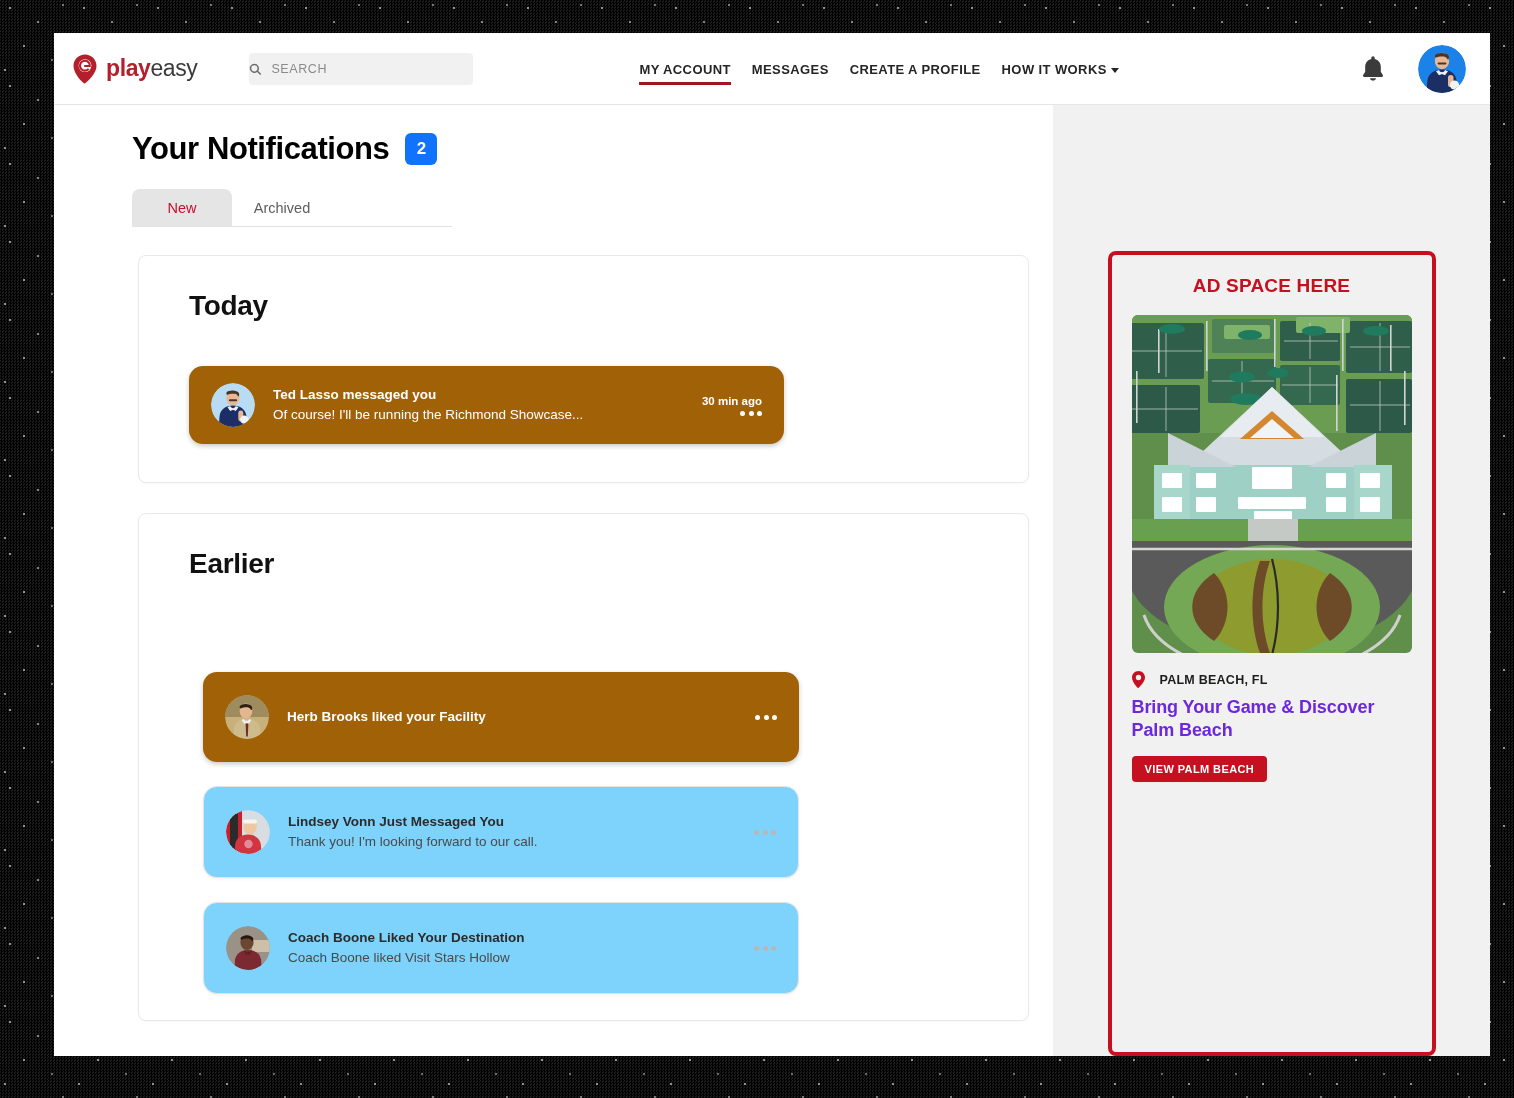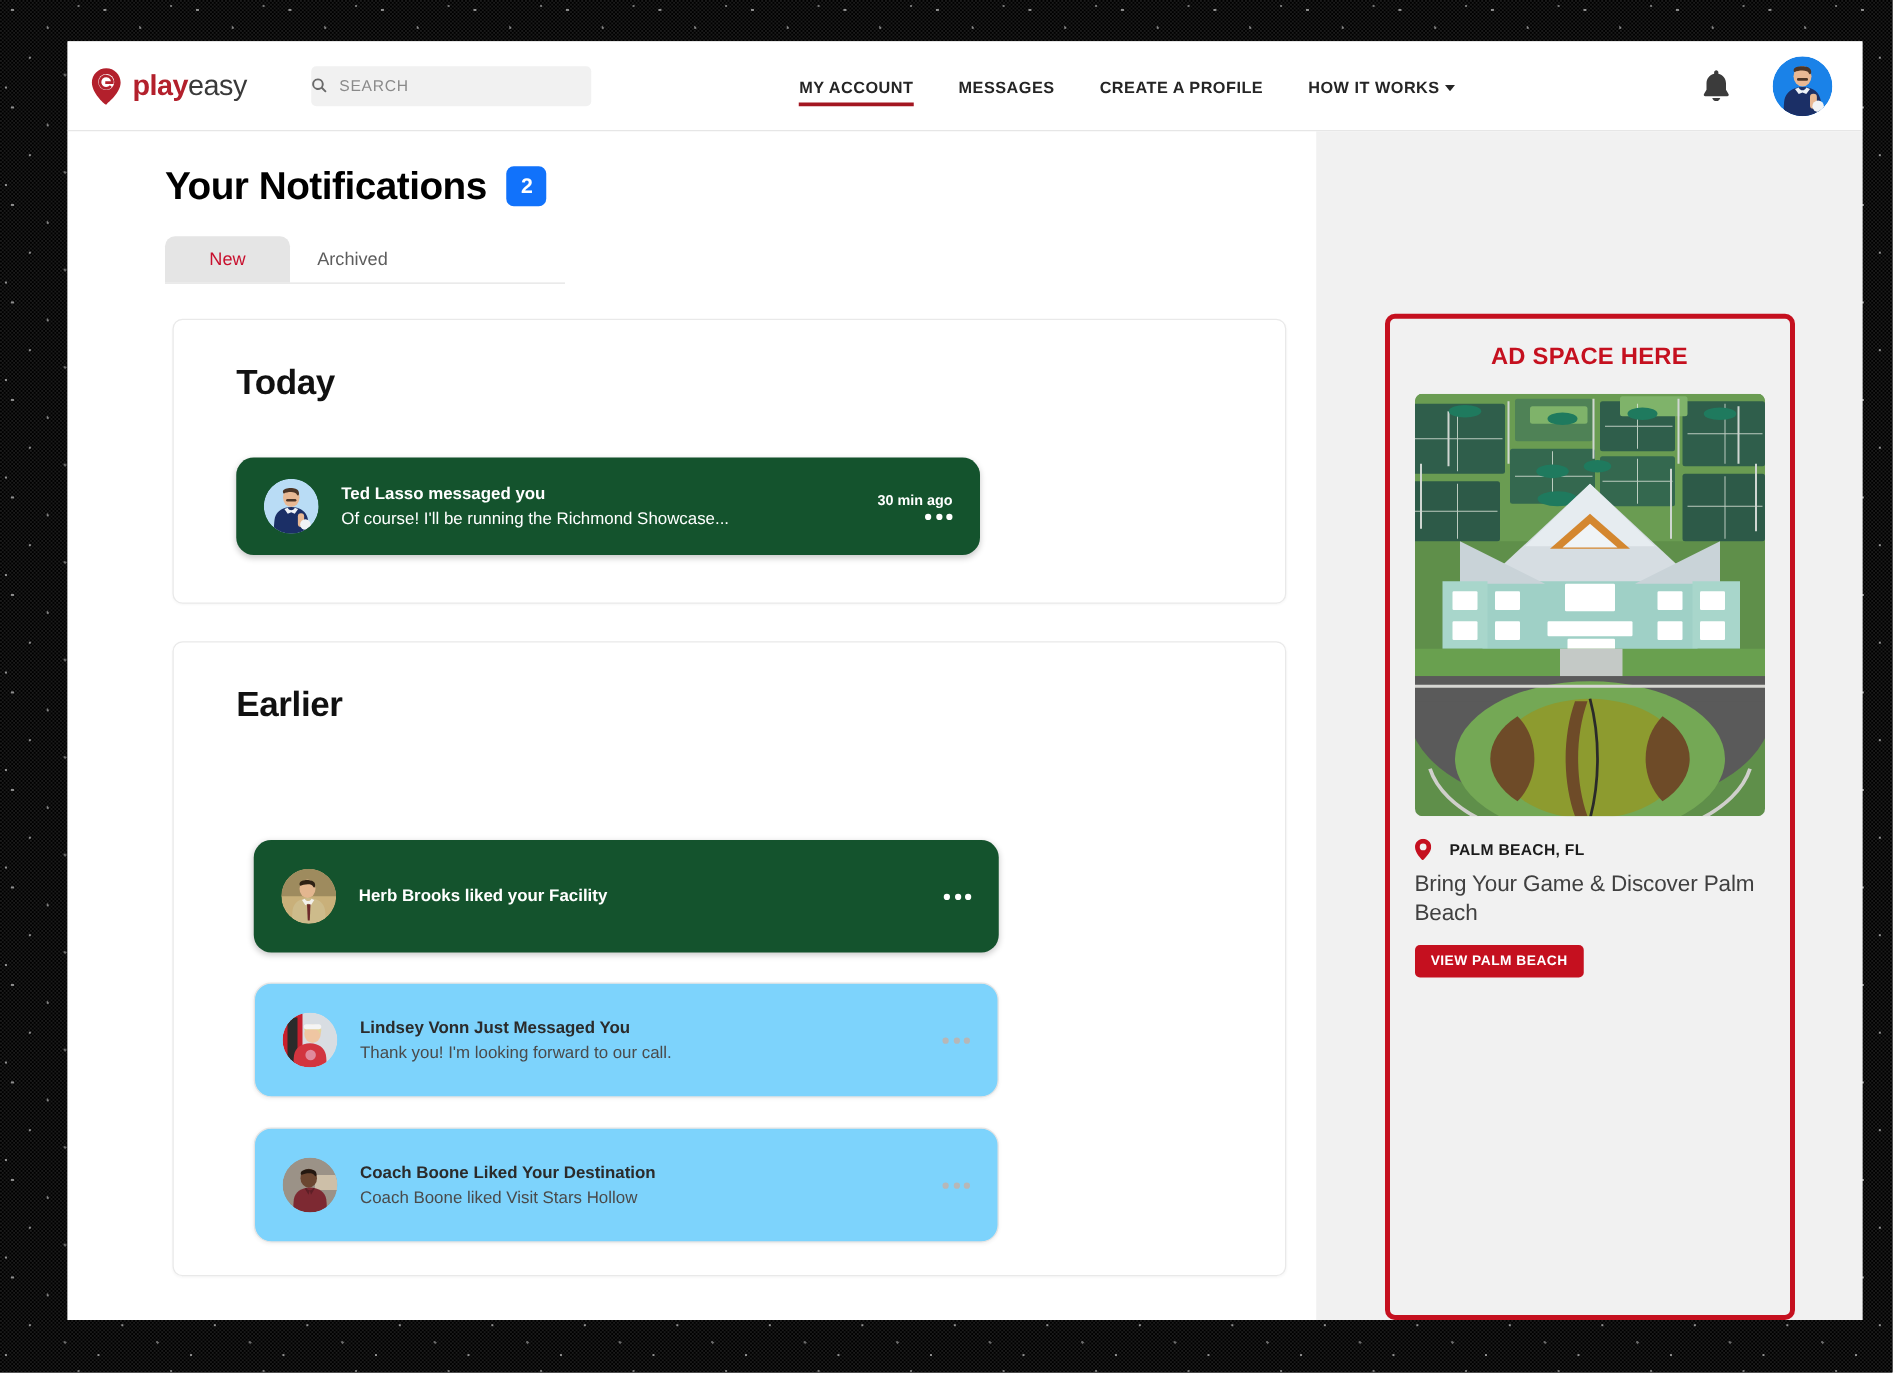--- a/index.html
+++ b/index.html
@@ -101,21 +101,21 @@
     font-size: 12.5px;
     letter-spacing: .6px;
     color: #555;
     width: 100%;
   }
   .search-input::placeholder { color: #8a8a8a; }
 
   .nav {
     display: flex;
     align-items: center;
-    gap: 36px;
+    gap: 21px;
     margin-left: 166px;
     height: 100%;
   }
   .nav-item {
     font-size: 13px;
     font-weight: 700;
     letter-spacing: .4px;
     color: #252525;
     text-decoration: none;
     position: relative;
@@ -239,21 +239,21 @@
 
   .notif {
     display: flex;
     align-items: center;
     border-radius: 14px;
     padding: 17px 22px;
     position: relative;
     cursor: pointer;
   }
   .notif.unread {
-    background: #14532d;
+    background: #a16207;
     box-shadow: 0 2px 5px rgba(0,0,0,.22);
   }
   .notif.read {
     background: #7dd3fc;
     border: 1px solid #e4e4e4;
     box-shadow: 0 1px 3px rgba(0,0,0,.06);
   }
 
   .today-notif { margin: 44px 0 0 0; width: 595px; }
   .earlier-list { margin-top: 92px; display: flex; flex-direction: column; gap: 24px; }
@@ -330,22 +330,22 @@
   .ad-loc-text {
     font-size: 12.5px;
     font-weight: 700;
     color: #1c1c1c;
     letter-spacing: .25px;
   }
   .ad-title {
     margin-top: 8px;
     font-size: 18px;
     line-height: 1.25;
-    color: #404040;
-    font-weight: 400;
+    color: #6d28d9;
+    font-weight: 700;
     letter-spacing: -.1px;
   }
   .ad-btn {
     margin-top: 15px;
     display: inline-block;
     background: #c5101f;
     color: #fff;
     font-size: 11px;
     font-weight: 700;
     letter-spacing: .4px;

